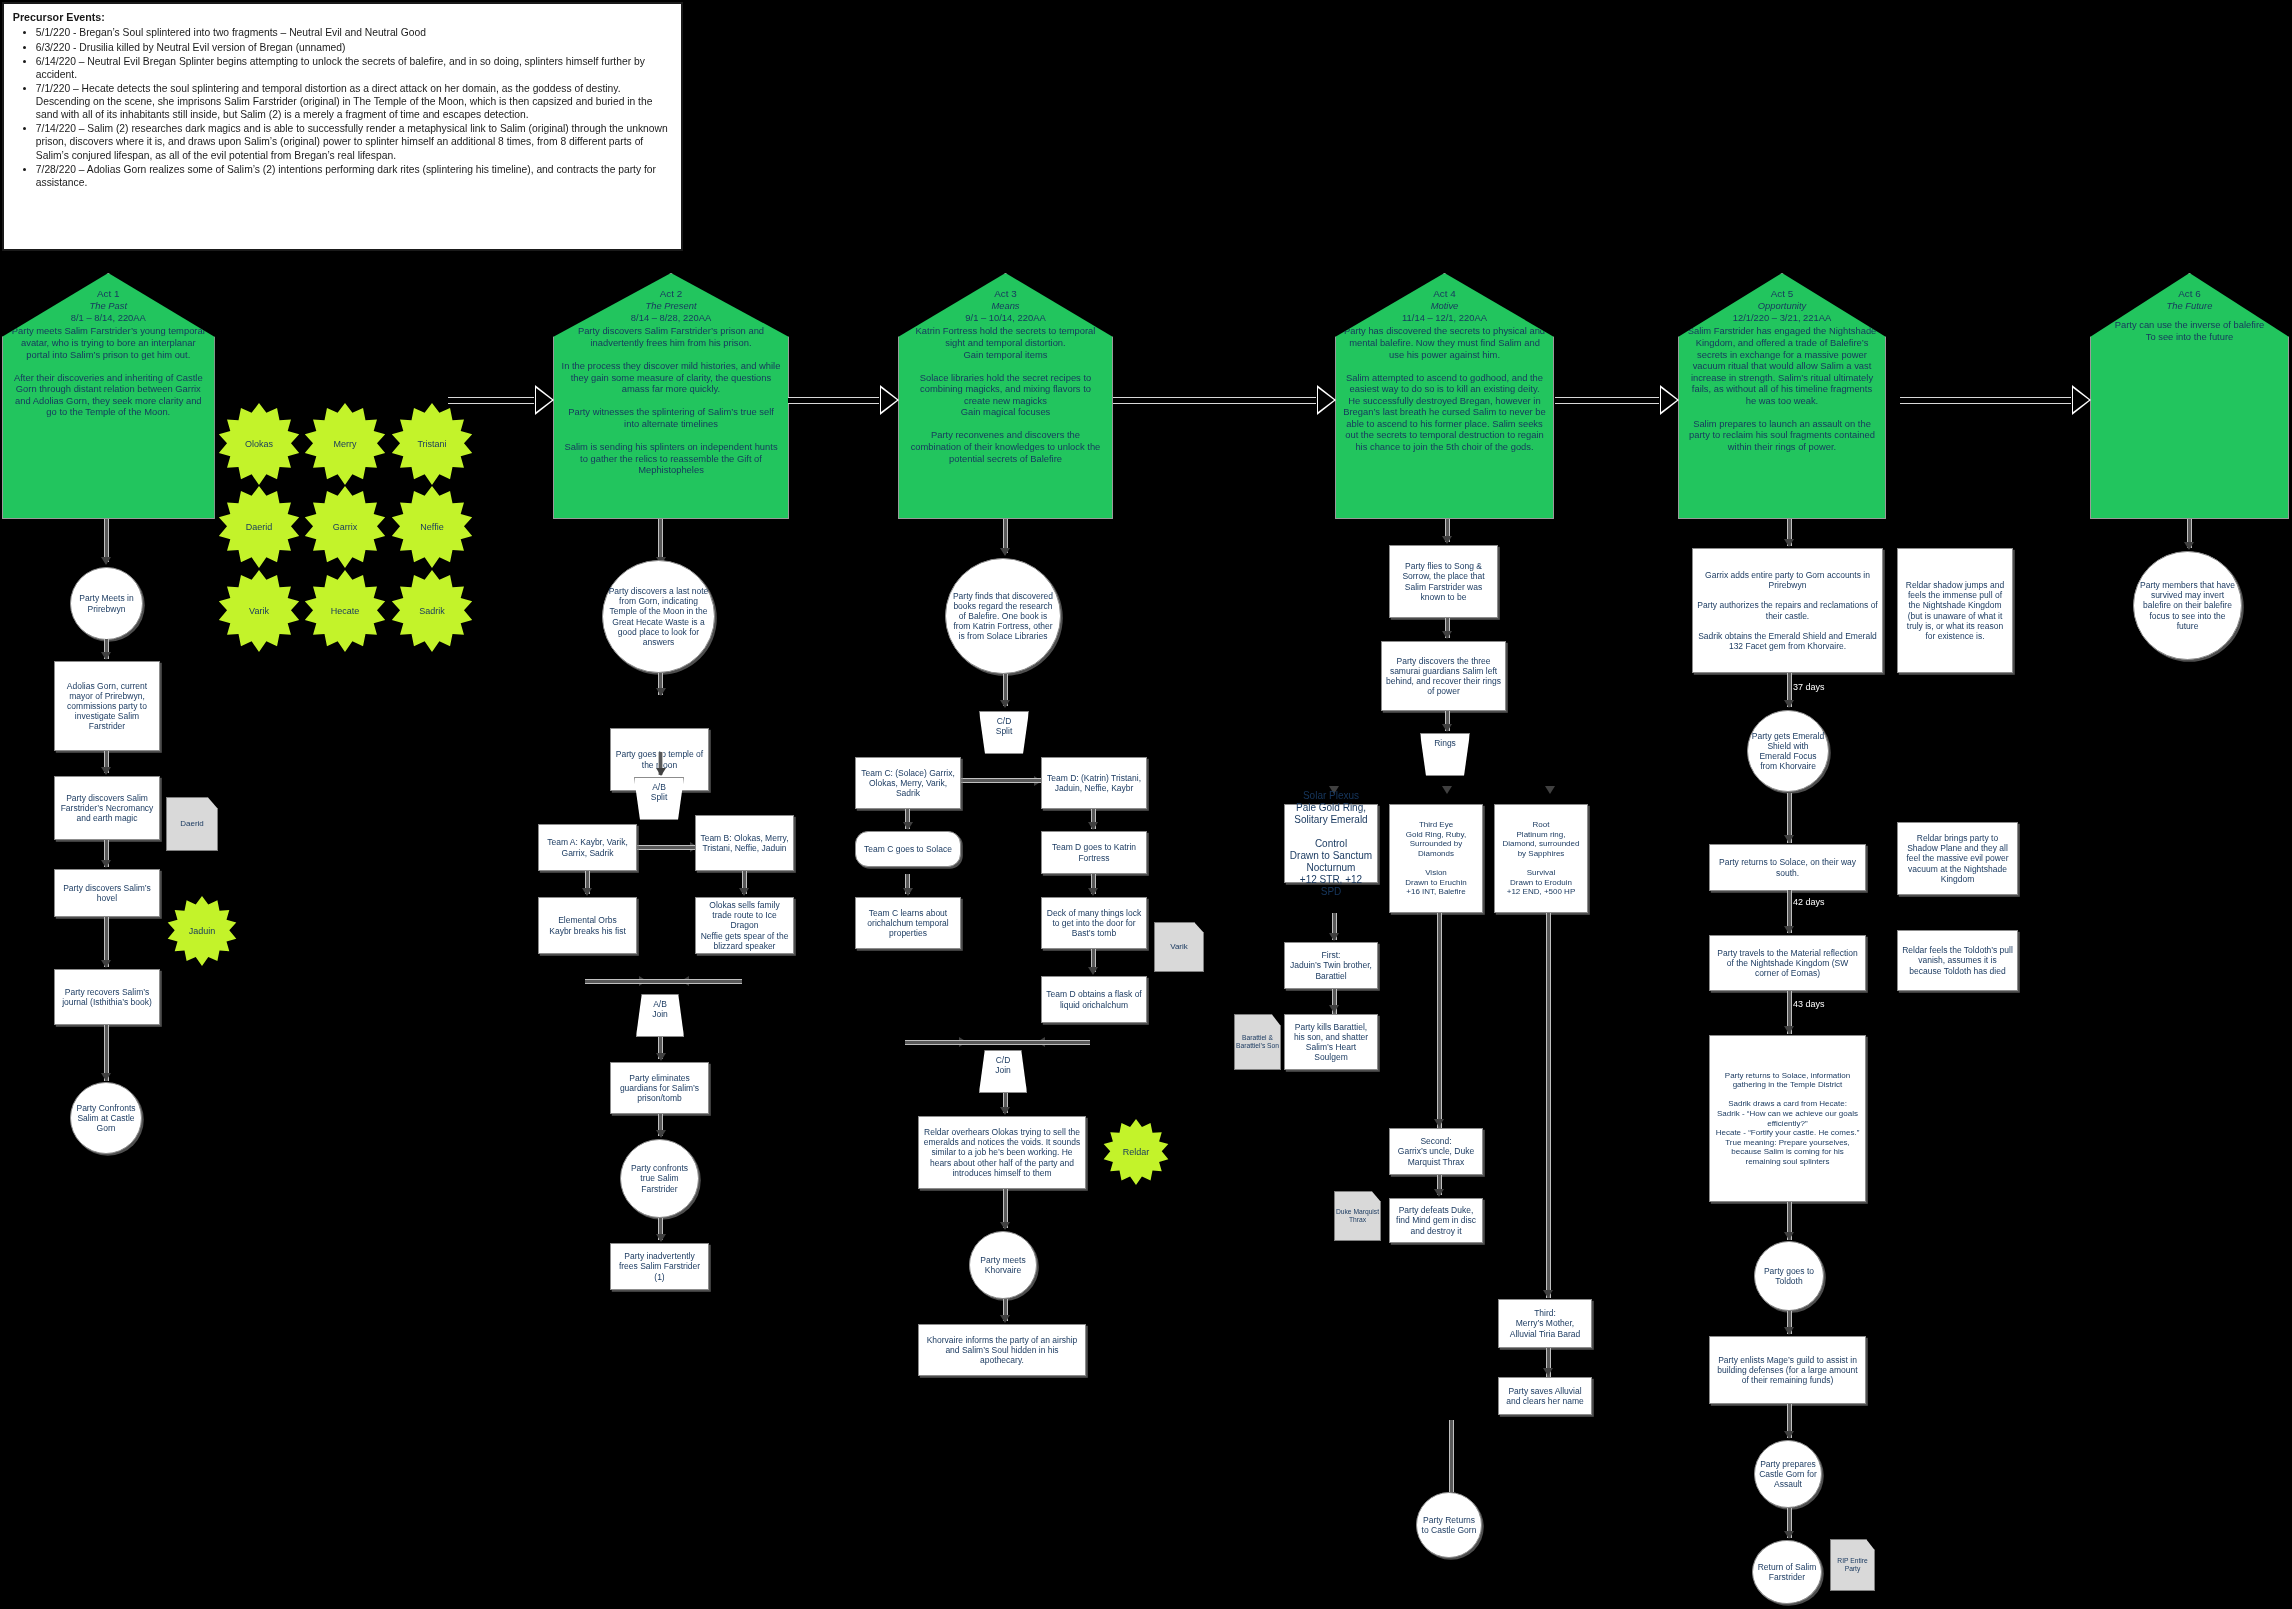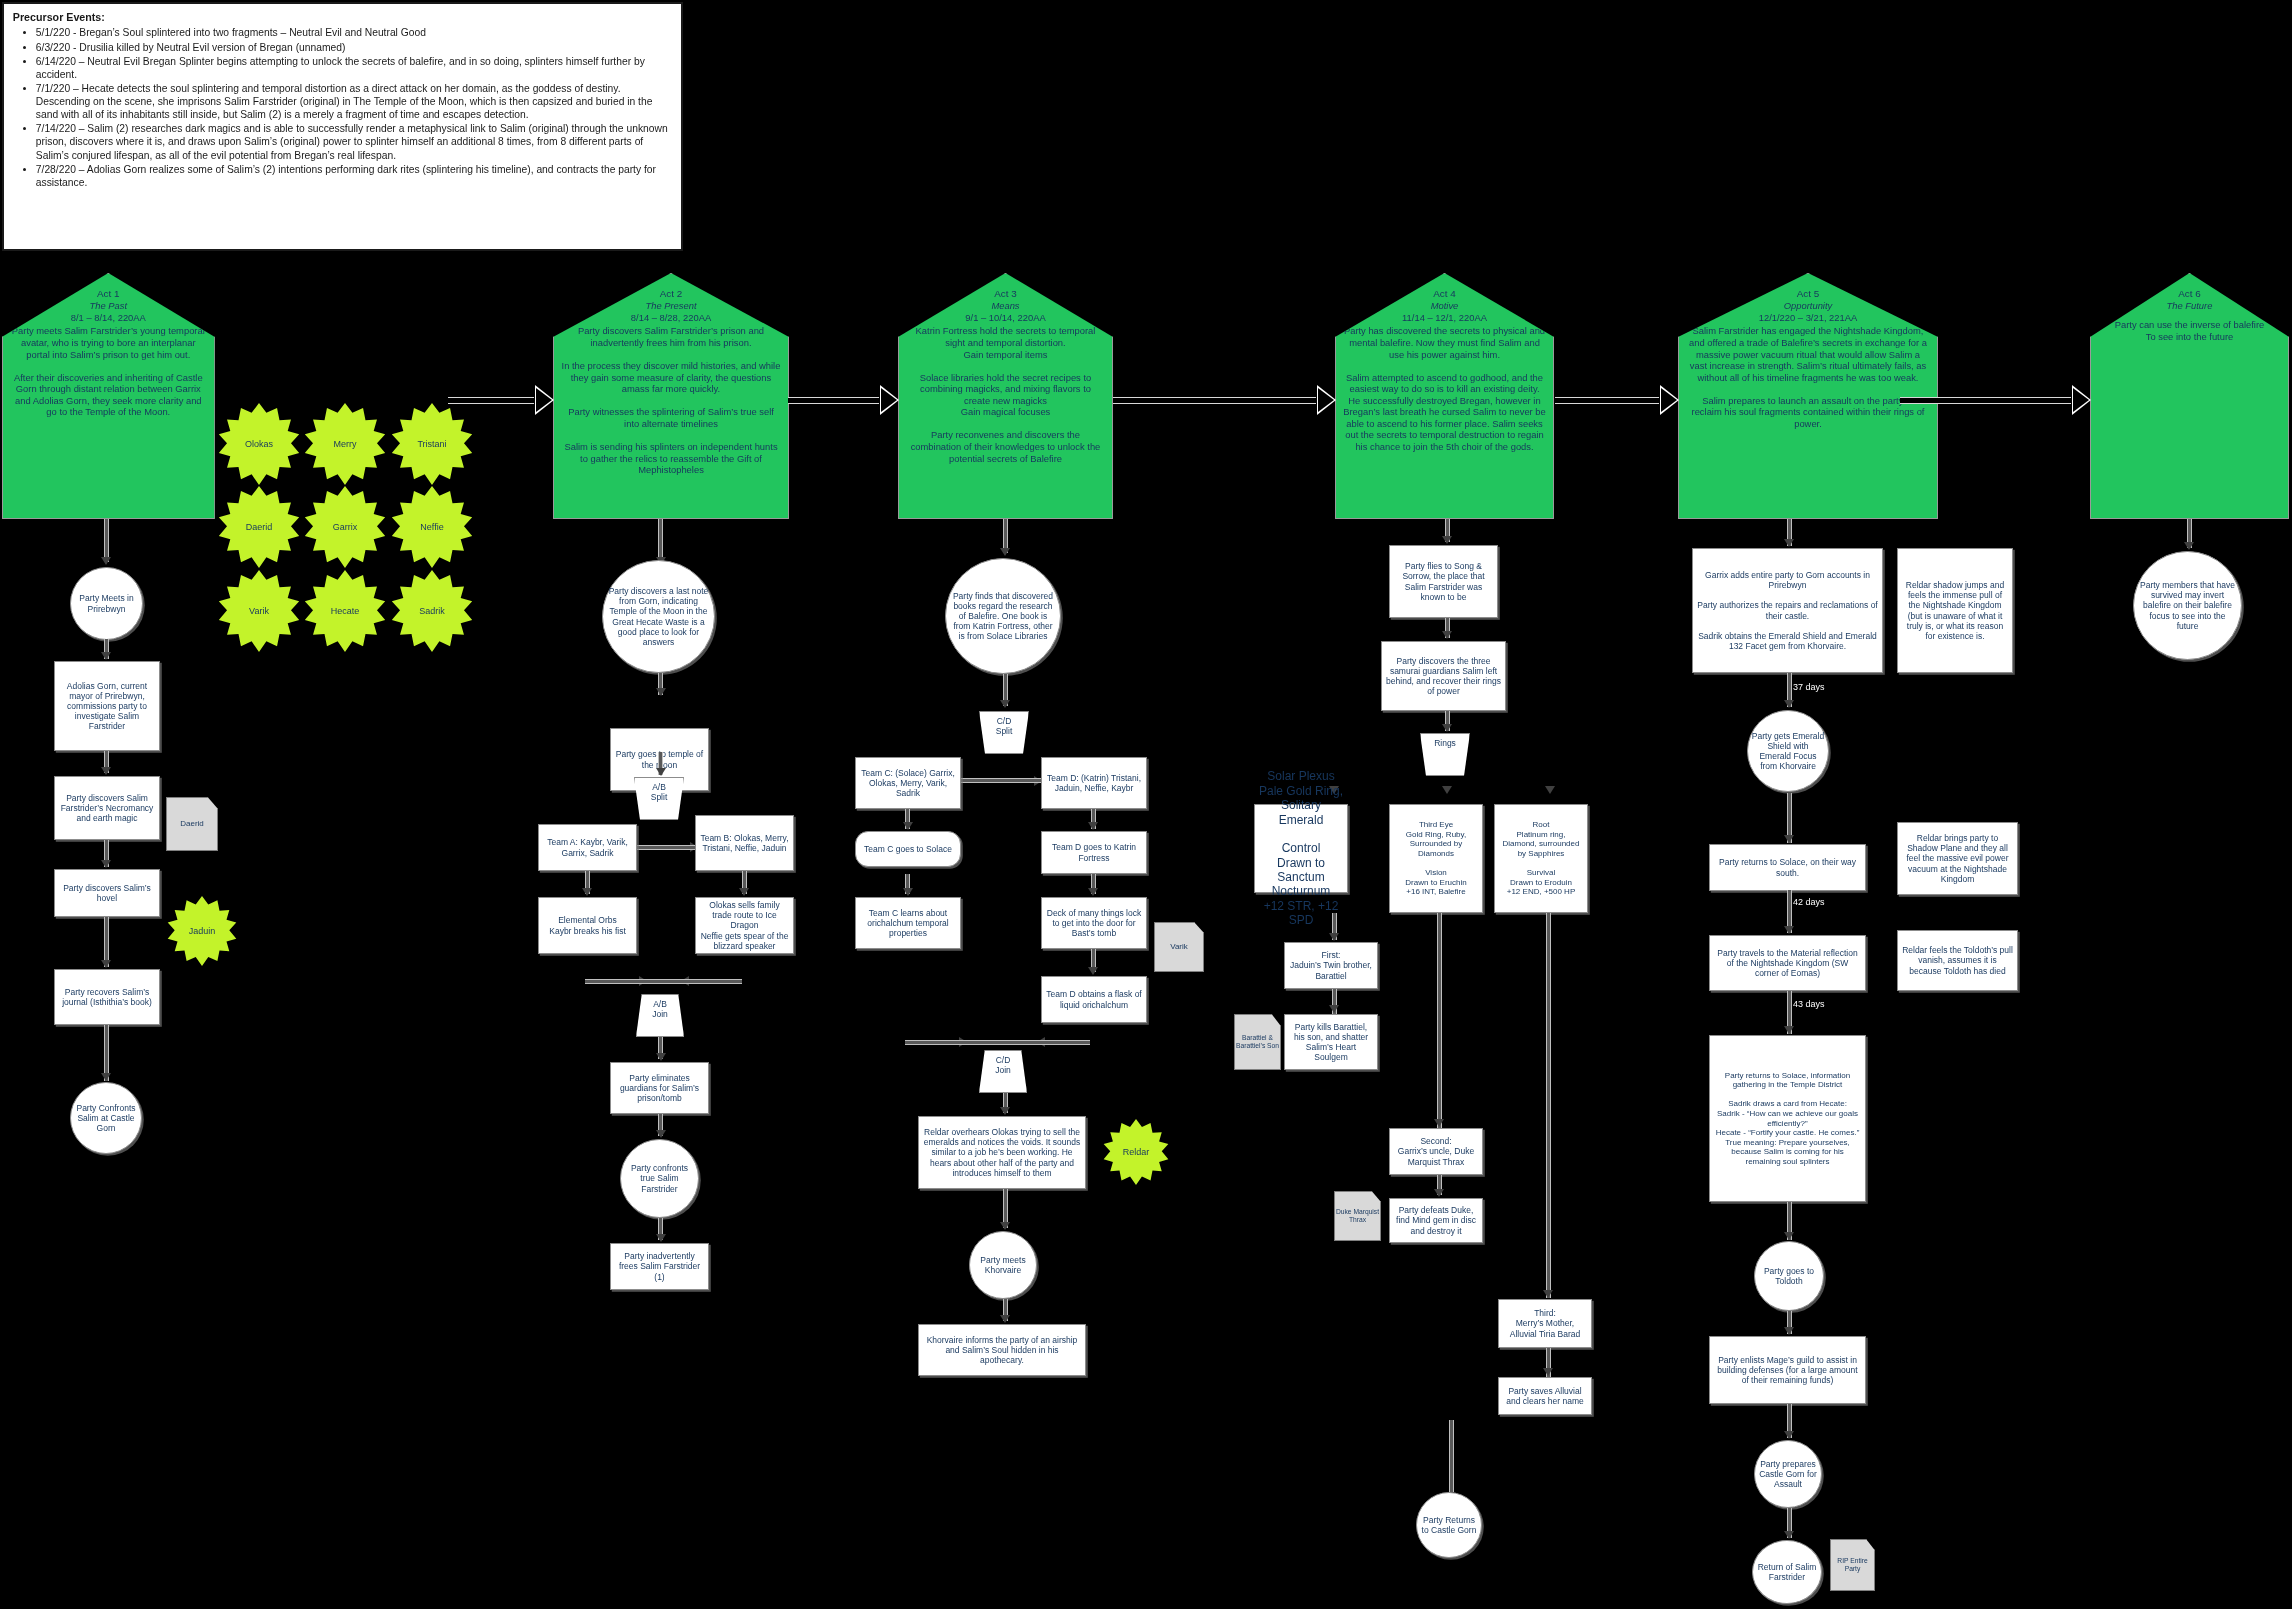--- a/index.html
+++ b/index.html
@@ -150,21 +150,21 @@
 
 <div class="act" style="left:1335px; top:273px; width:219px; height:246px;">
   <div class="a-name">Act 4</div>
   <div class="a-sub">Motive</div>
   <div class="a-date">11/14 – 12/1, 220AA</div>
   <div class="a-body">Party has discovered the secrets to physical and mental balefire. Now they must find Salim and use his power against him.
 
 Salim attempted to ascend to godhood, and the easiest way to do so is to kill an existing deity. He successfully destroyed Bregan, however in Bregan’s last breath he cursed Salim to never be able to ascend to his former place. Salim seeks out the secrets to temporal destruction to regain his chance to join the 5th choir of the gods.</div>
 </div>
 
-<div class="act" style="left:1678px; top:273px; width:260px; height:246px;">
+<div class="act" style="left:1678px; top:273px; width:208px; height:246px;">
   <div class="a-name">Act 5</div>
   <div class="a-sub">Opportunity</div>
   <div class="a-date">12/1/220 – 3/21, 221AA</div>
   <div class="a-body">Salim Farstrider has engaged the Nightshade Kingdom, and offered a trade of Balefire’s secrets in exchange for a massive power vacuum ritual that would allow Salim a vast increase in strength. Salim’s ritual ultimately fails, as without all of his timeline fragments he was too weak.
 
 Salim prepares to launch an assault on the party to reclaim his soul fragments contained within their rings of power.</div>
 </div>
 
 <div class="act" style="left:2090px; top:273px; width:199px; height:246px;">
   <div class="a-name">Act 6</div>
@@ -323,21 +323,21 @@
 <div class="vline" style="left:1445px; top:618px; height:19.7px;"></div>
 <div class="arw" style="left:1442px; top:631px;"></div>
 <div class="node" style="left:1381px; top:641px; width:125px; height:70px;">Party discovers the three samurai guardians Salim left behind, and recover their rings of power</div>
 <div class="vline" style="left:1445px; top:711px; height:19.7px;"></div>
 <div class="arw" style="left:1442px; top:724px;"></div>
 <div class="node tri" style="left:1420px; top:733px; width:50px; height:43px;">
   <div class="tribg"></div><span>Rings</span></div>
 <div class="arw" style="left:1329px; top:786px;"></div>
 <div class="arw" style="left:1442px; top:786px;"></div>
 <div class="arw" style="left:1545px; top:786px;"></div>
-<div class="node" style="left:1254px; top:804px; width:94px; height:89px; font-size:12px;">Solar Plexus
+<div class="node" style="left:1284px; top:804px; width:94px; height:79px; font-size:10px;">Solar Plexus
 Pale Gold Ring, Solitary Emerald
 
 Control
 Drawn to Sanctum Nocturnum
 +12 STR, +12 SPD</div>
 <div class="node" style="left:1389px; top:804px; width:94px; height:109px; font-size:8px;">Third Eye
 Gold Ring, Ruby, Surrounded by Diamonds
 
 Vision
 Drawn to Eruchin

